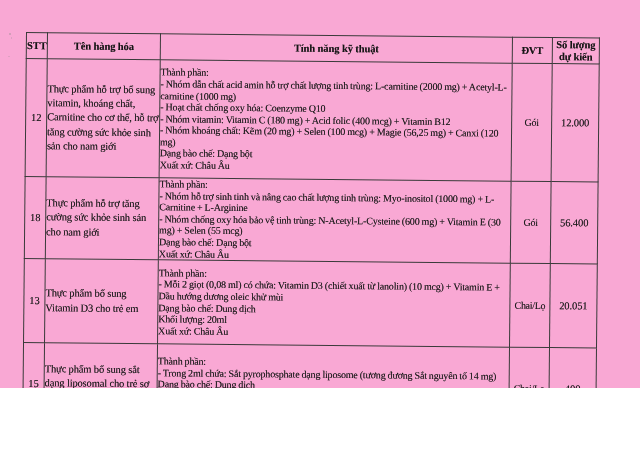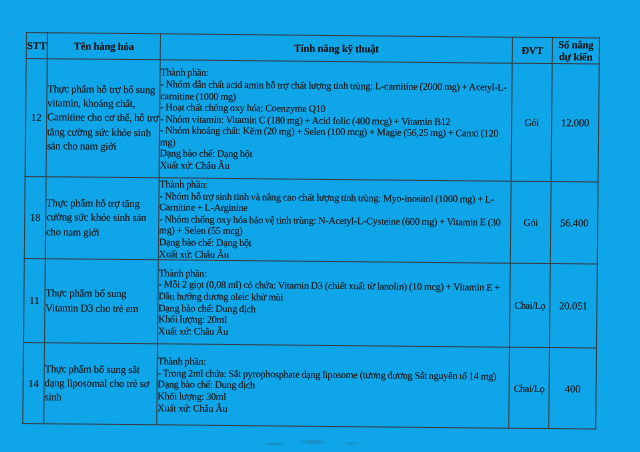--- a/index.html
+++ b/index.html
@@ -1,19 +1,19 @@
 <!DOCTYPE html>
 <html><head>
 <meta charset="utf-8">
 <style>
   html,body{margin:0;padding:0;}
   .page{
     position:relative;
-    width:640px;height:452px;
-    background:#0ea5e9;
+    width:640px;height:388px;
+    background:#f9a8d4;
     overflow:hidden;
     font-family:"Liberation Serif","DejaVu Serif",serif;
     color:#1c1c1c;
   }
   .table-wrap{
     position:absolute;
     left:26px;top:32px;
     transform:rotate(0.55deg);
     transform-origin:0 0;
   }
@@ -110,21 +110,21 @@
         <col style="width:352px">
         <col style="width:40px">
         <col style="width:47px">
       </colgroup>
       <thead>
         <tr class="header-row">
           <th>STT</th>
           <th>Tên hàng hóa</th>
           <th>Tính năng kỹ thuật</th>
           <th>ĐVT</th>
-          <th>Số nâng dự kiến</th>
+          <th>Số lượng dự kiến</th>
         </tr>
       </thead>
       <tbody>
         <tr class="r0">
           <td class="stt">12</td>
           <td class="name">Thực phẩm hỗ trợ bổ sung vitamin, khoáng chất, Carnitine cho cơ thể, hỗ trợ tăng cường sức khỏe sinh sản cho nam giới</td>
           <td class="specs">
             <div class="spec-line">Thành phần:</div>
             <div class="spec-line">- Nhóm dẫn chất acid amin hỗ trợ chất lượng tinh trùng: L-carnitine (2000 mg) + Acetyl-L-carnitine (1000 mg)</div>
             <div class="spec-line">- Hoạt chất chống oxy hóa: Coenzyme Q10</div>
@@ -143,34 +143,34 @@
             <div class="spec-line">Thành phần:</div>
             <div class="spec-line">- Nhóm hỗ trợ sinh tinh và nâng cao chất lượng tinh trùng: Myo-inositol (1000 mg) + L-Carnitine + L-Arginine</div>
             <div class="spec-line">- Nhóm chống oxy hóa bảo vệ tinh trùng: N-Acetyl-L-Cysteine (600 mg) + Vitamin E (30 mg) + Selen (55 mcg)</div>
             <div class="spec-line">Dạng bào chế: Dạng bột</div>
             <div class="spec-line">Xuất xứ: Châu Âu</div>
           </td>
           <td class="unit">Gói</td>
           <td class="qty">56.400</td>
         </tr>
         <tr class="r2">
-          <td class="stt">11</td>
+          <td class="stt">13</td>
           <td class="name">Thực phẩm bổ sung Vitamin D3 cho trẻ em</td>
           <td class="specs">
             <div class="spec-line">Thành phần:</div>
             <div class="spec-line">- Mỗi 2 giọt (0,08 ml) có chứa: Vitamin D3 (chiết xuất từ lanolin) (10 mcg) + Vitamin E + Dầu hướng dương oleic khử mùi</div>
             <div class="spec-line">Dạng bào chế: Dung dịch</div>
             <div class="spec-line">Khối lượng: 20ml</div>
             <div class="spec-line">Xuất xứ: Châu Âu</div>
           </td>
           <td class="unit">Chai/Lọ</td>
           <td class="qty">20.051</td>
         </tr>
         <tr class="r3">
-          <td class="stt">14</td>
+          <td class="stt">15</td>
           <td class="name">Thực phẩm bổ sung sắt dạng liposomal cho trẻ sơ sinh</td>
           <td class="specs">
             <div class="spec-line">Thành phần:</div>
             <div class="spec-line">- Trong 2ml chứa: Sắt pyrophosphate dạng liposome (tương đương Sắt nguyên tố 14 mg)</div>
             <div class="spec-line">Dạng bào chế: Dung dịch</div>
             <div class="spec-line">Khối lượng: 30ml</div>
             <div class="spec-line">Xuất xứ: Châu Âu</div>
           </td>
           <td class="unit">Chai/Lọ</td>
           <td class="qty">400</td>

